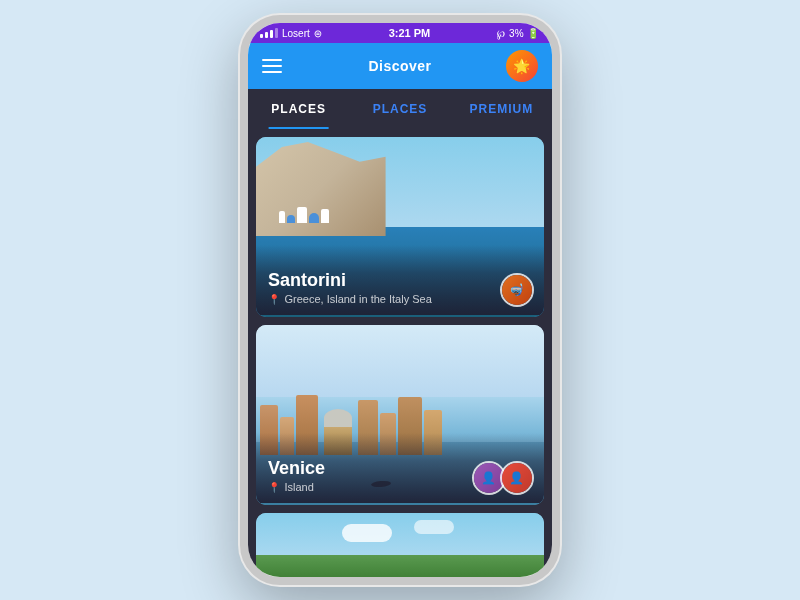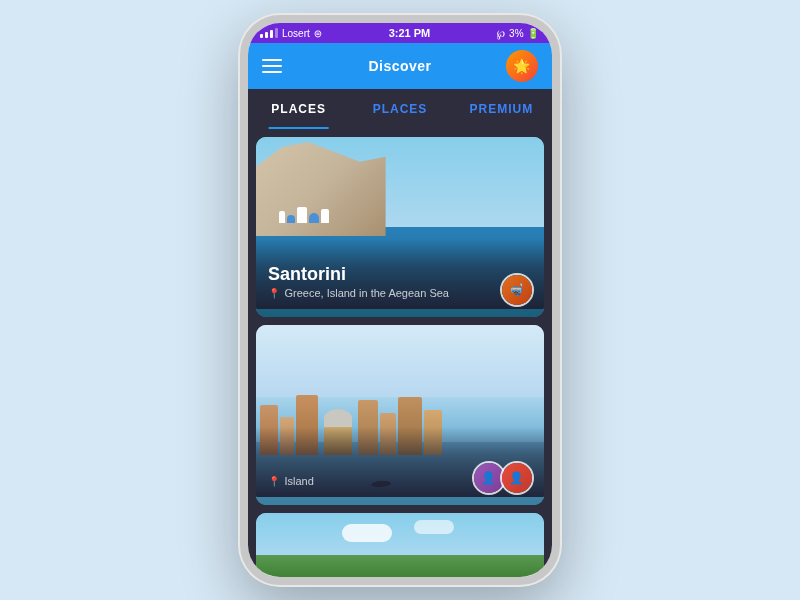--- a/index.html
+++ b/index.html
@@ -252,21 +252,21 @@
     .third-scene {
       width: 100%;
       height: 100%;
       background: linear-gradient(180deg, #87ceeb 0%, #a0d4e8 50%, #6aaa5e 80%, #5a9a4e 100%);
       position: relative;
       overflow: hidden;
     }
 
     .card-overlay {
       position: absolute;
-      bottom: 8px;
+      bottom: 2px;
       left: 0;
       right: 0;
       height: 70px;
       background: linear-gradient(to top, rgba(30,30,50,0.92) 0%, rgba(30,30,50,0.5) 60%, transparent 100%);
       display: flex;
       flex-direction: column;
       justify-content: flex-end;
       padding: 10px 12px;
     }
 
@@ -383,21 +383,21 @@
             <div style="background:#4a90d9;width:8px;height:8px;border-radius:50% 50% 0 0;"></div>
             <div style="background:#fff;width:10px;height:16px;border-radius:2px 2px 0 0;"></div>
             <div style="background:#4a90d9;width:10px;height:10px;border-radius:50% 50% 0 0;"></div>
             <div style="background:#fff;width:8px;height:14px;border-radius:2px 2px 0 0;"></div>
           </div>
         </div>
         <div class="card-overlay">
           <span class="card-city-name">Santorini</span>
           <div class="card-location">
             <span class="location-pin">📍</span>
-            <span>Greece, Island in the Aegean Sea</span>
+            <span>Greece, Island in the Italy Sea</span>
           </div>
         </div>
         <div class="card-avatars">
           <div class="card-avatar">
             <div class="avatar-circle" style="background: linear-gradient(135deg,#e07020,#c04010);">
               <span>🤿</span>
             </div>
           </div>
         </div>
       </div>
@@ -420,20 +420,21 @@
             </div>
             <div style="background:linear-gradient(180deg,#c89868,#a07848);width:20px;height:55px;border-radius:2px 2px 0 0;"></div>
             <div style="background:linear-gradient(180deg,#d0a070,#a88050);width:16px;height:42px;border-radius:2px 2px 0 0;"></div>
             <div style="background:linear-gradient(180deg,#c09060,#987040);width:24px;height:58px;border-radius:2px 2px 0 0;"></div>
             <div style="background:linear-gradient(180deg,#d4a870,#b08850);width:18px;height:45px;border-radius:2px 2px 0 0;"></div>
           </div>
 
           <div style="position:absolute;bottom:10%;left:40%;width:20px;height:6px;background:#2a3a4a;border-radius:50%;transform:rotate(-5deg);"></div>
         </div>
         <div class="card-overlay">
+          <span class="card-city-name">Venice</span>
           <div class="card-location">
             <span class="location-pin">📍</span>
             <span>Island</span>
           </div>
         </div>
         <div class="card-avatars">
           <div class="card-avatar">
             <div class="avatar-circle" style="background: linear-gradient(135deg,#9b59b6,#7d3c98);">
               <span>👤</span>
             </div>

